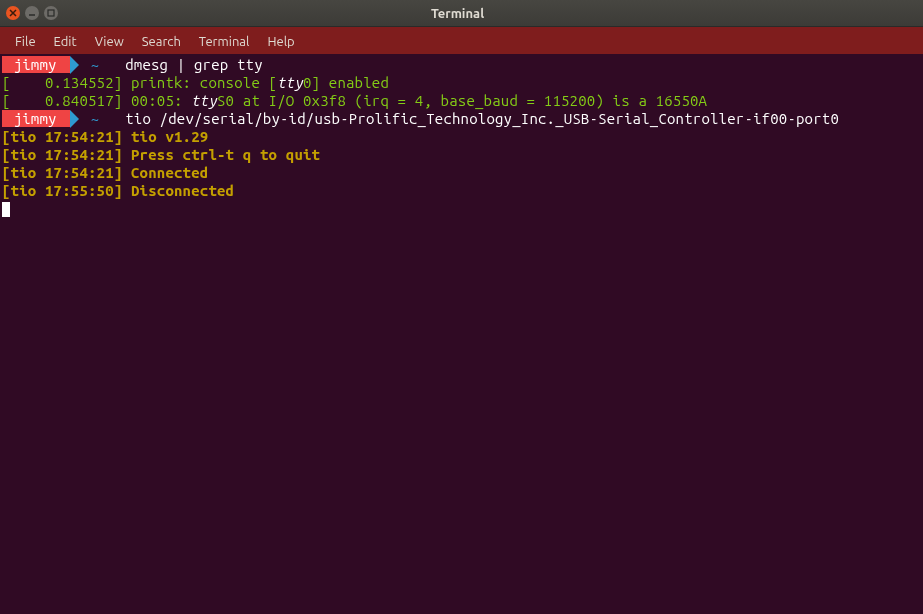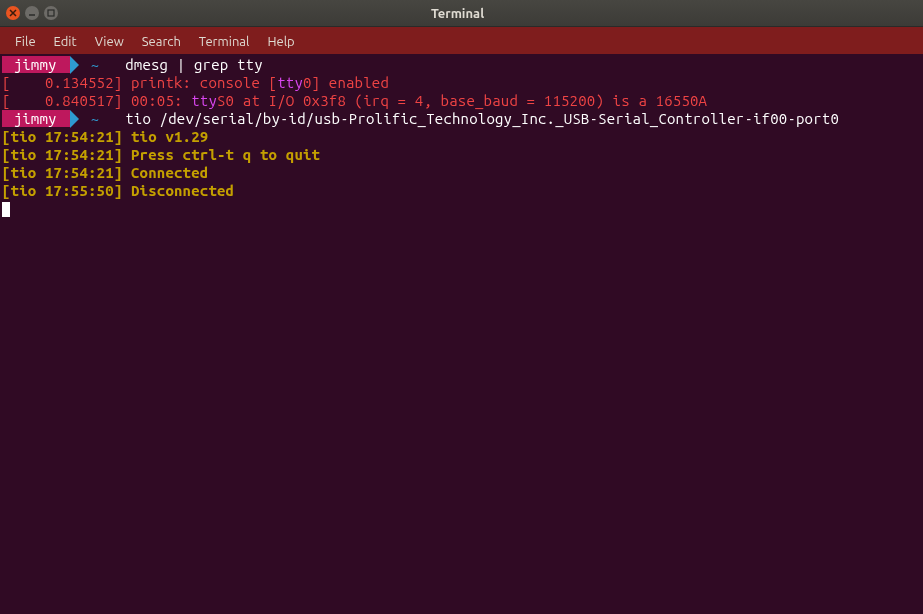--- a/index.html
+++ b/index.html
@@ -63,21 +63,21 @@
     .terminal-body {
       background: #300a24;
       padding: 2px 2px;
       font-family: "Ubuntu Mono", "DejaVu Sans Mono", monospace;
       font-size: 15px;
       line-height: 18px;
       letter-spacing: 0.2px;
     }
     .line { white-space: pre; }
     .prompt-user {
-      background: #be185d;
+      background: #ef4444;
       color: #ffffff;
       padding: 0 5px 0 3px;
       position: relative;
     }
     .prompt-user::after {
       content: "";
       position: absolute;
       right: -9px;
       top: 0;
       width: 0;
@@ -85,22 +85,22 @@
       border-top: 9px solid transparent;
       border-bottom: 9px solid transparent;
       border-left: 9px solid #2e9ad0;
     }
     .prompt-path {
       color: #2e9ad0;
       margin-left: 12px;
     }
     .prompt-dollar { color: #ffffff; }
     .cmd { color: #ffffff; }
-    .white { color: #ef4444; }
-    .red { color: #d946ef; }
+    .white { color: #84cc16; }
+    .red { color: #ffffff; font-style: italic; }
     .yellow { color: #c4a000; font-weight: bold; }
     .cursor {
       display: inline-block;
       width: 8px;
       height: 15px;
       background: #ffffff;
       vertical-align: text-bottom;
     }
   </style>
 </head>

